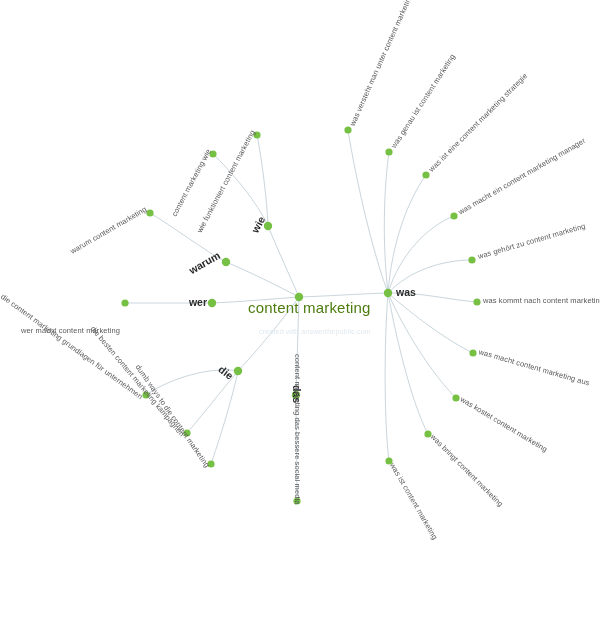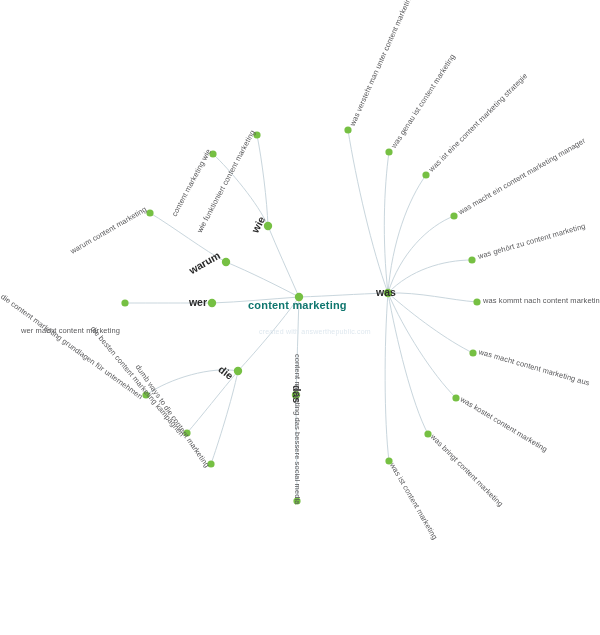--- a/index.html
+++ b/index.html
@@ -60,23 +60,23 @@
     font-family: "Liberation Sans", sans-serif;
     transform-origin: 100% 50%;
     text-align: right;
   }
   .hub-lbl.r {
     transform-origin: 0% 50%;
     text-align: left;
   }
   #center-label {
     position: absolute;
-    color: #0f766e;
-    font-weight: bold;
-    font-size: 11px;
+    color: #4d7c0f;
+    font-weight: normal;
+    font-size: 15px;
     font-family: "Liberation Sans", sans-serif;
     white-space: nowrap;
     letter-spacing: 0.2px;
   }
   #watermark {
     position: absolute;
     color: #dfe8ef;
     font-size: 7px;
     font-family: "Liberation Sans", sans-serif;
     white-space: nowrap;
@@ -138,21 +138,21 @@
         <circle cx="150" cy="213" r="3.6" class="node-dot" fill="#76c043"></circle>
         <circle cx="125" cy="303" r="3.6" class="node-dot" fill="#76c043"></circle>
         <circle cx="146" cy="395" r="3.6" class="node-dot" fill="#76c043"></circle>
         <circle cx="187" cy="433" r="3.6" class="node-dot" fill="#76c043"></circle>
         <circle cx="211" cy="464" r="3.6" class="node-dot" fill="#76c043"></circle>
         <circle cx="297" cy="501" r="3.6" class="node-dot" fill="#76c043"></circle>
       </g>
   </svg>
 
   <div id="labels-layer">
-      <div class="hub-lbl r" style="left: 376px; top: 286px; transform: rotate(0deg);">was</div>
+      <div class="hub-lbl r" style="left: 396px; top: 286px; transform: rotate(0deg);">was</div>
       <div class="hub-lbl" style="left: 262px; top: 211px; transform: translateX(-100%) rotate(-62deg);">wie</div>
       <div class="hub-lbl" style="left: 219px; top: 248px; transform: translateX(-100%) rotate(-30deg);">warum</div>
       <div class="hub-lbl" style="left: 207px; top: 296px; transform: translateX(-100%) rotate(0deg);">wer</div>
       <div class="hub-lbl" style="left: 232px; top: 371px; transform: translateX(-100%) rotate(38deg);">die</div>
       <div class="hub-lbl" style="left: 297px; top: 397px; transform: translateX(-100%) rotate(90deg);">das</div>
       <div class="lbl right" style="left: 352px; top: 121px; transform: rotate(-66deg);">was versteht man unter content marketing</div>
       <div class="lbl right" style="left: 393px; top: 143px; transform: rotate(-57deg);">was genau ist content marketing</div>
       <div class="lbl right" style="left: 430px; top: 166px; transform: rotate(-45deg);">was ist eine content marketing strategie</div>
       <div class="lbl right" style="left: 459px; top: 208px; transform: rotate(-30deg);">was macht ein content marketing manager</div>
       <div class="lbl right" style="left: 478px; top: 252px; transform: rotate(-16deg);">was gehört zu content marketing</div>

